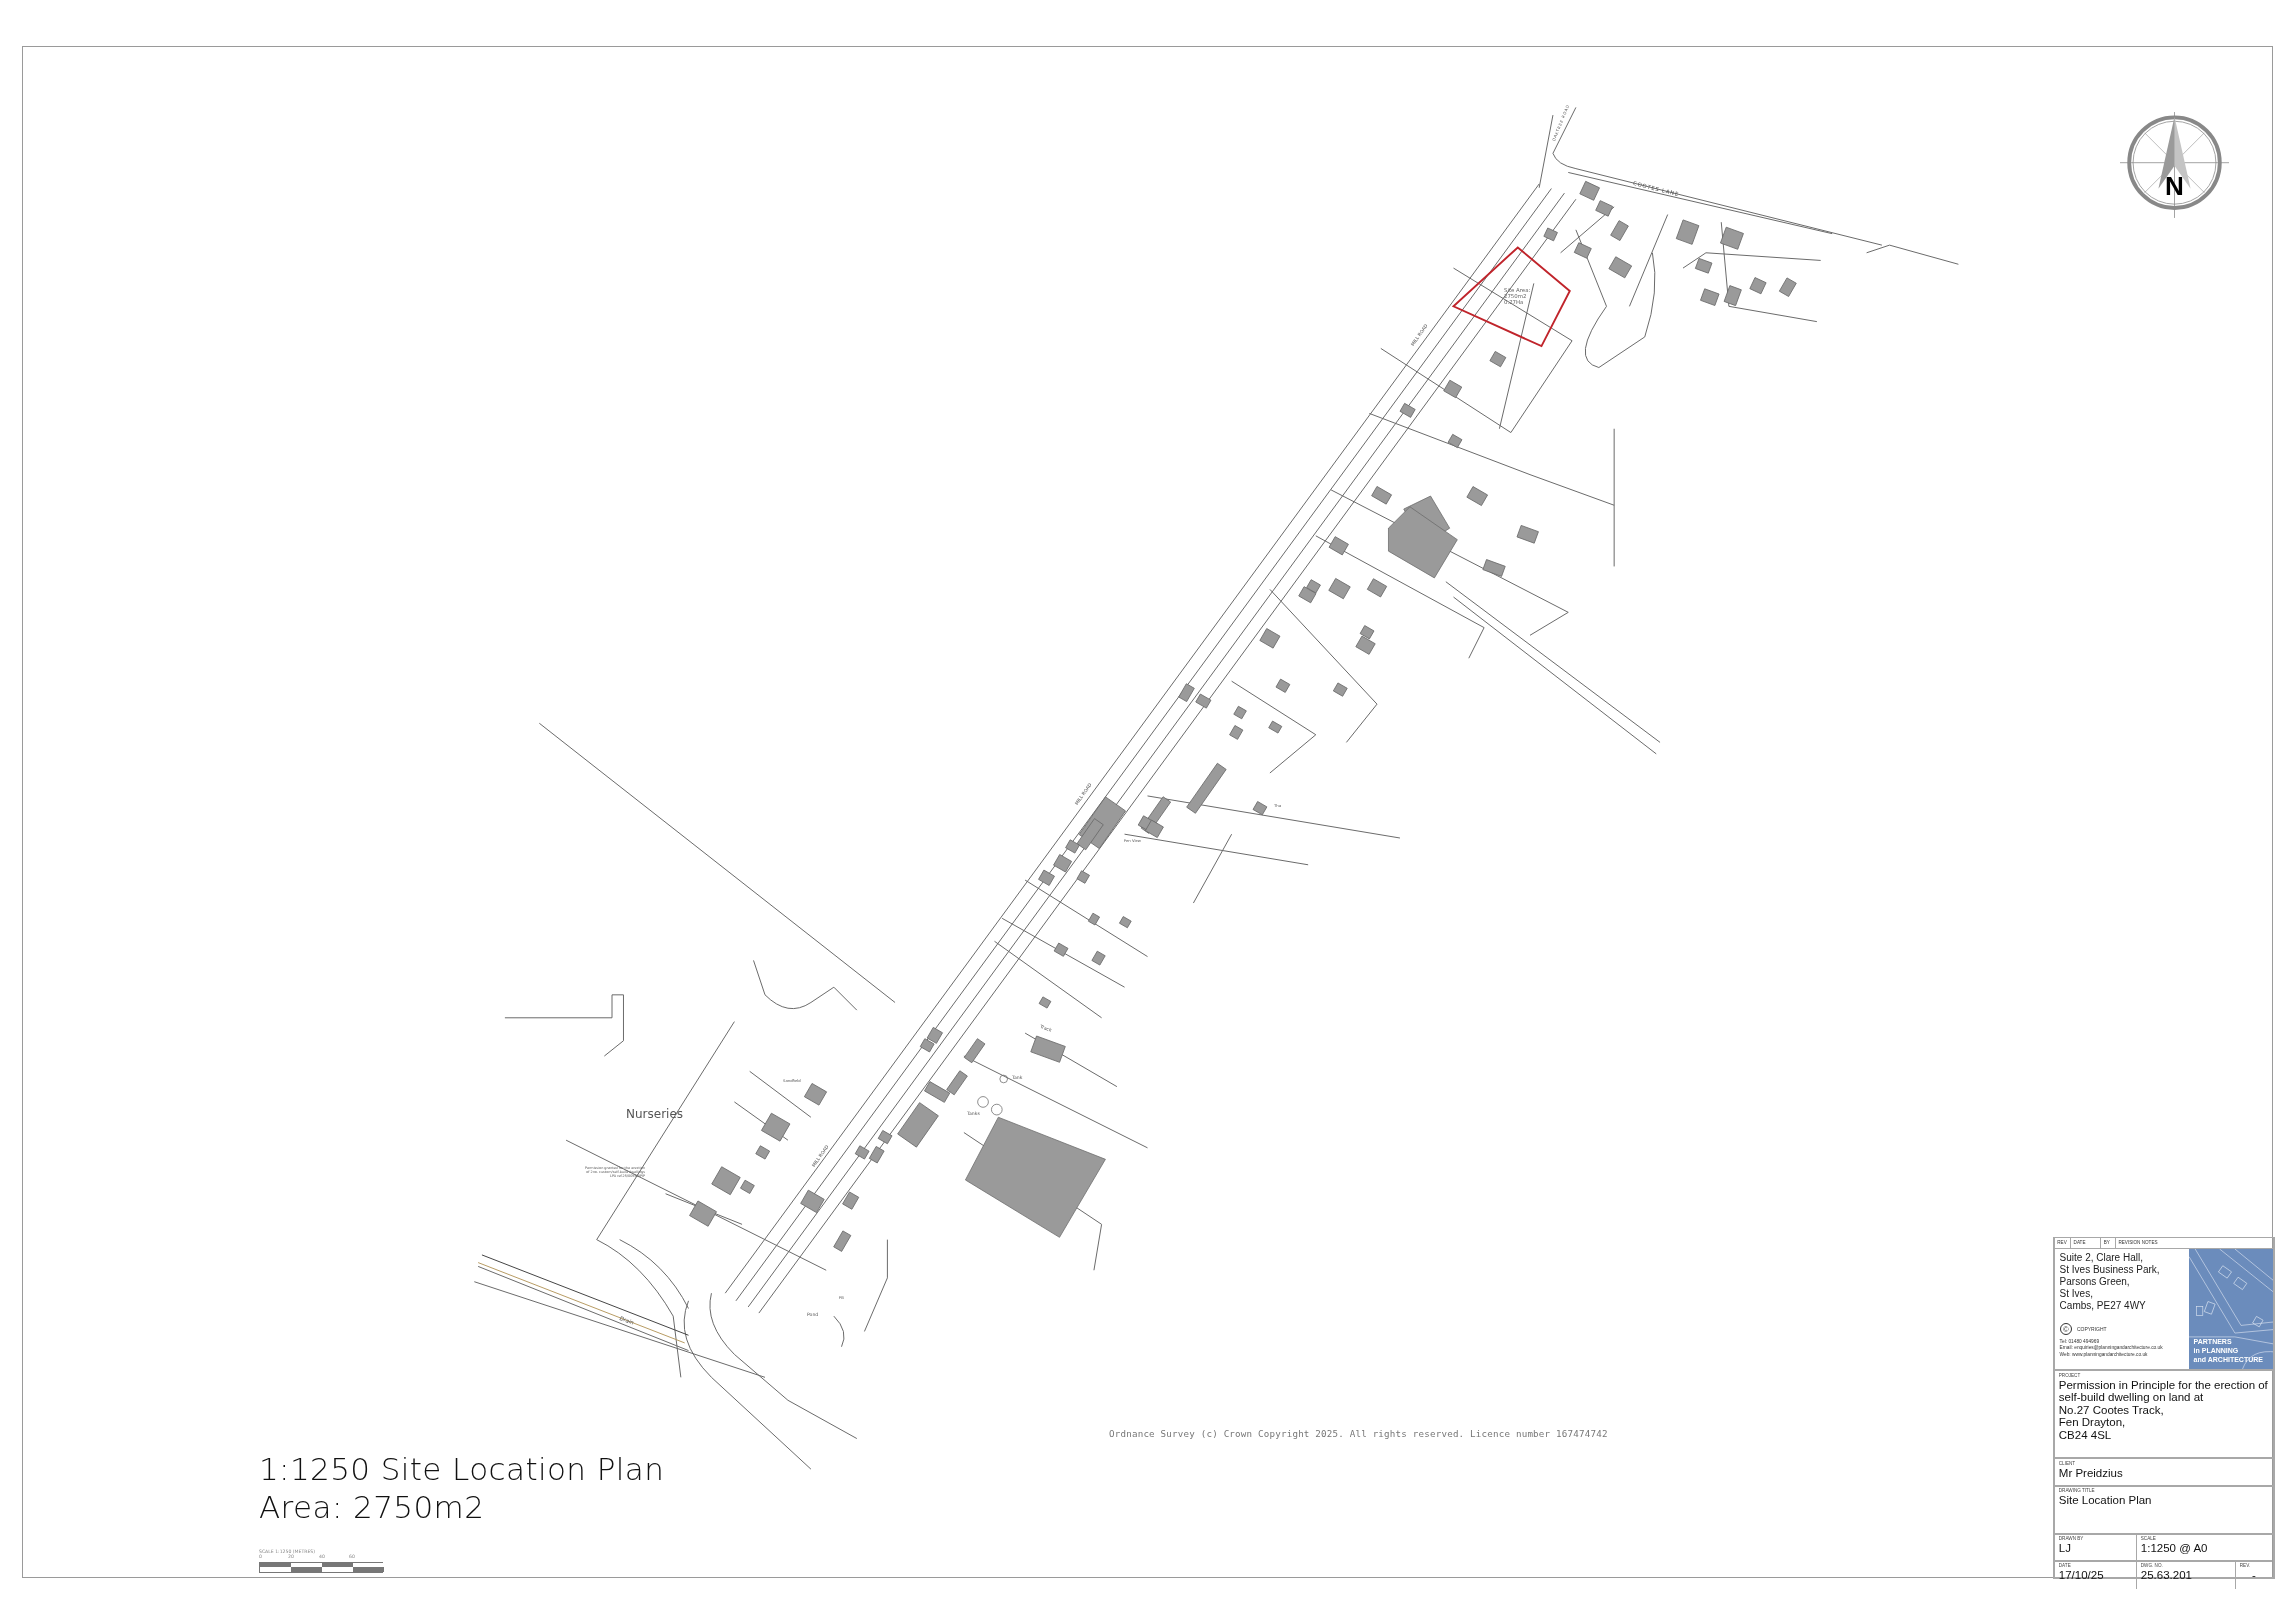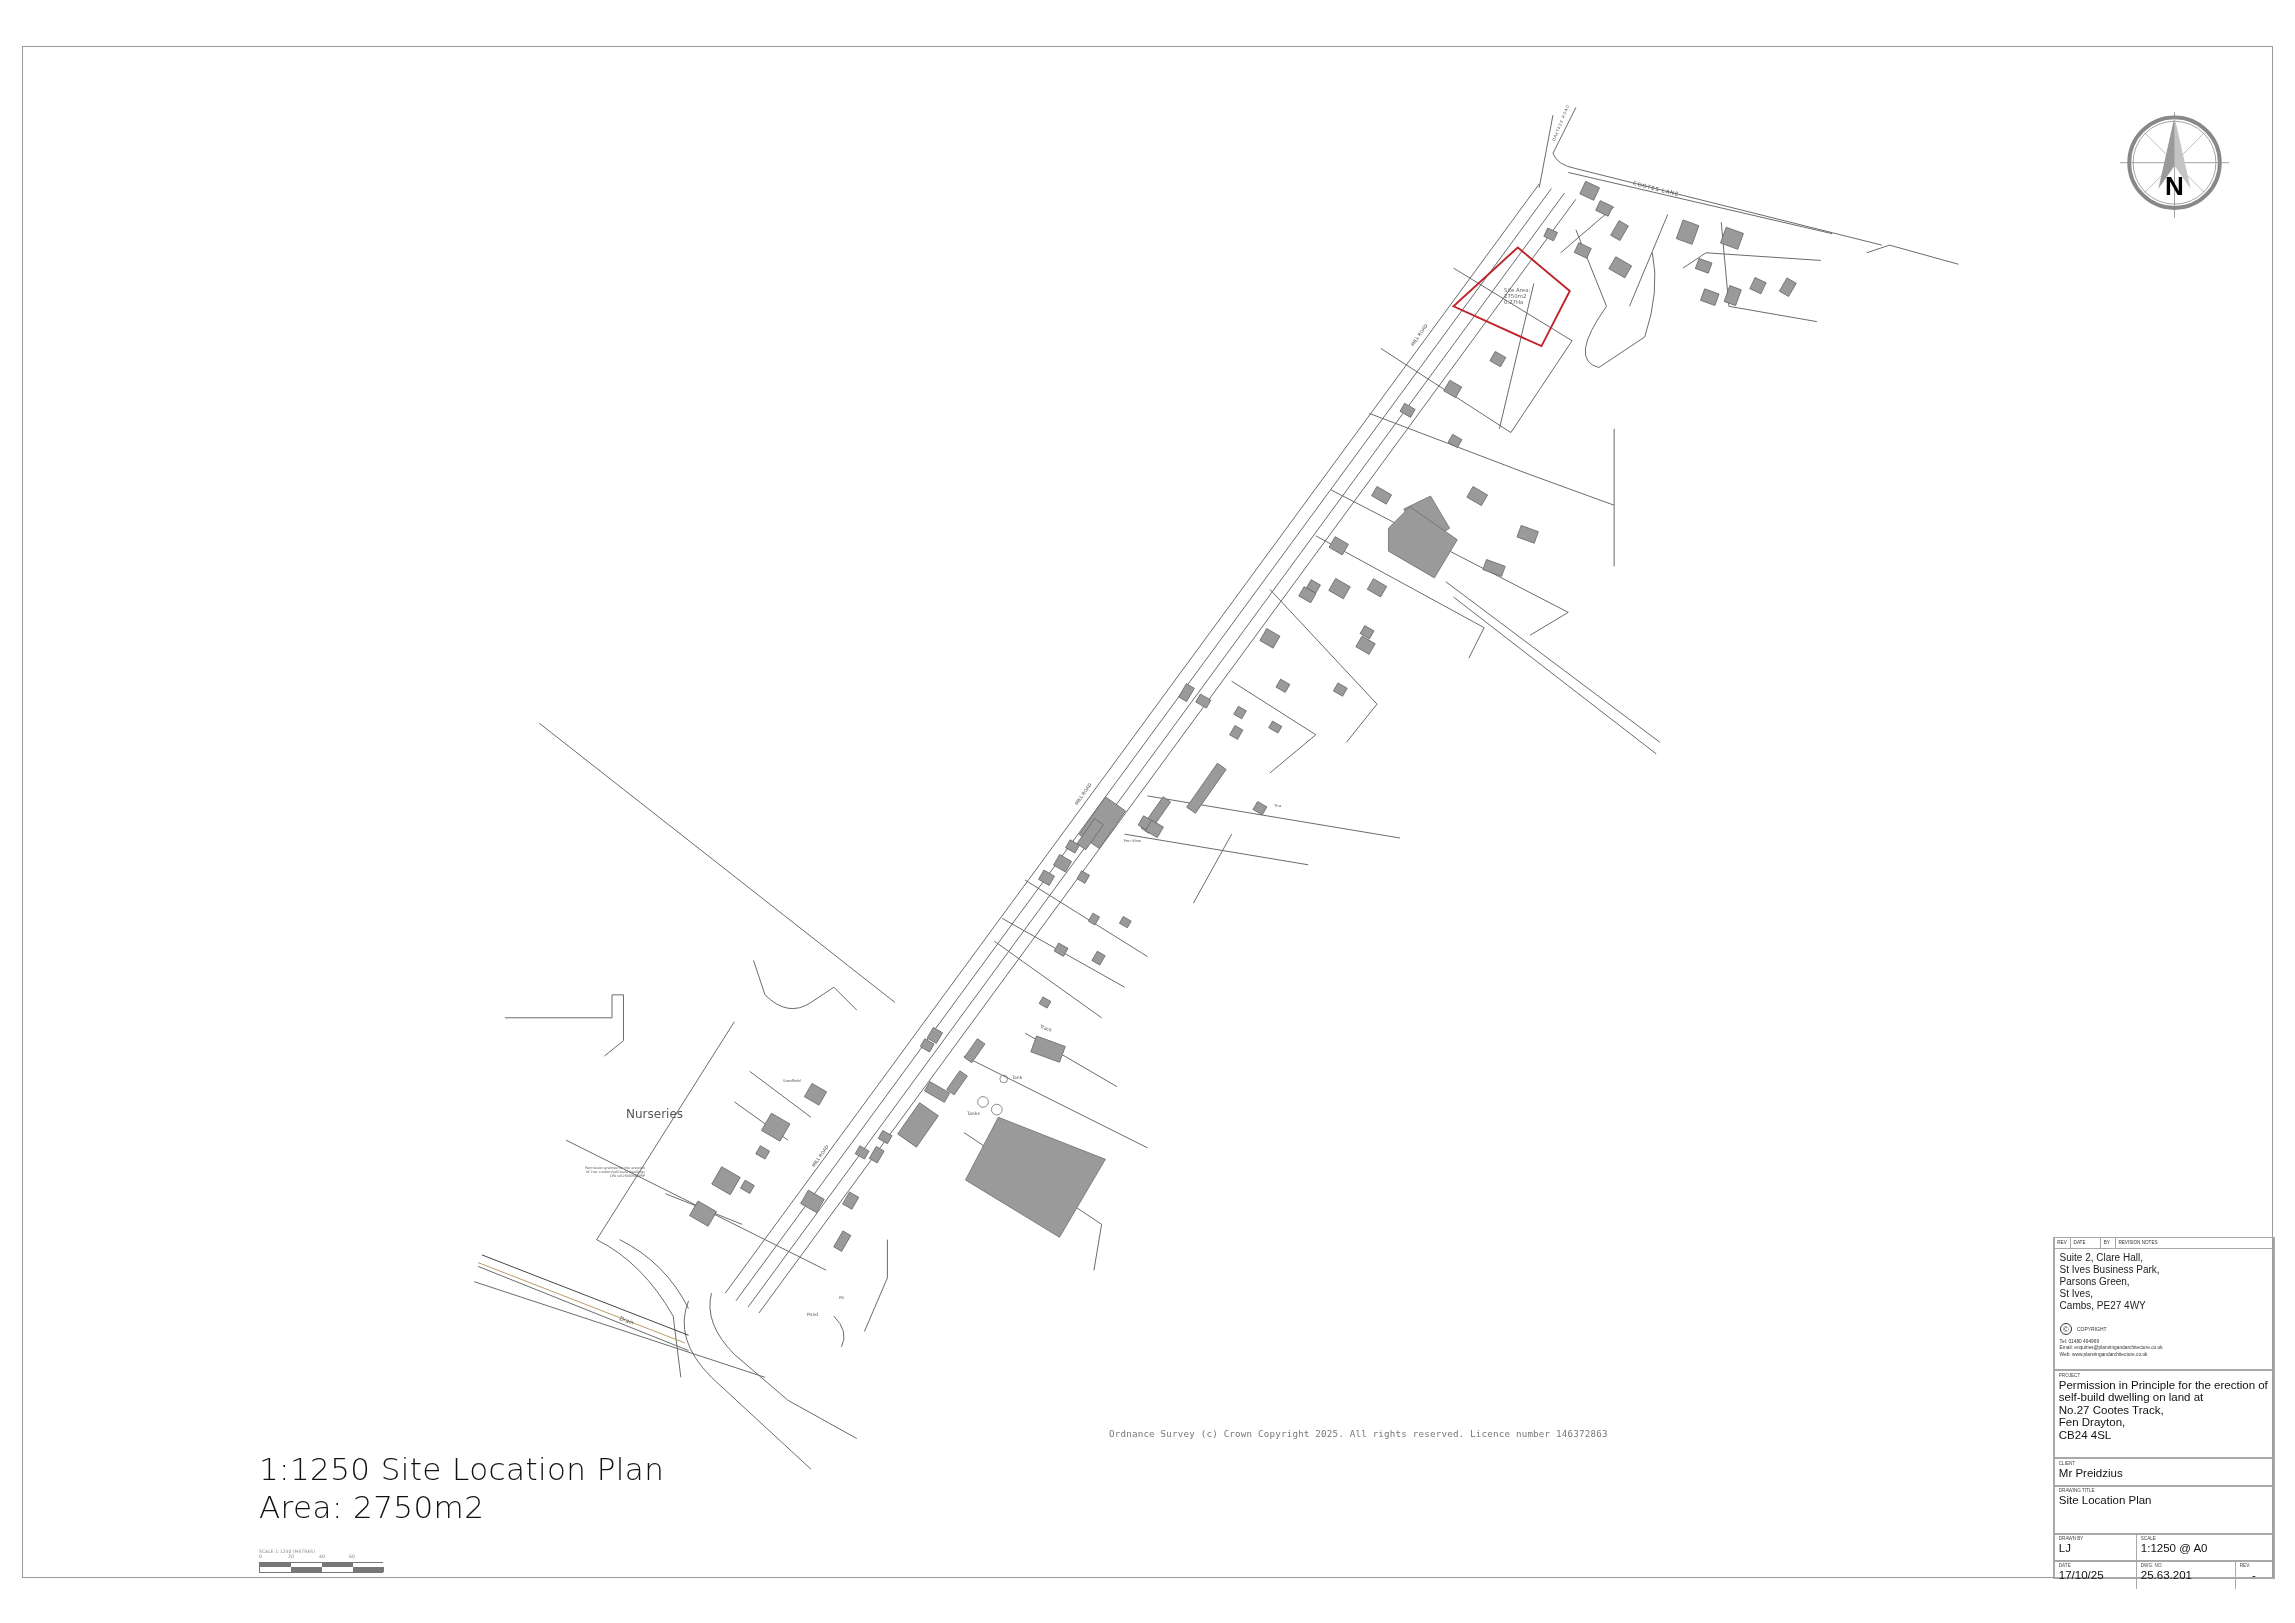--- a/index.html
+++ b/index.html
@@ -14,21 +14,21 @@
   .scalebar .ticks span{position:absolute;top:0;}
   .scalebar .bars{display:grid;grid-template-columns:repeat(4,31px);grid-template-rows:4.6px 4.6px;border:0.8px solid #777;width:122px;}
   .scalebar .bars div{box-sizing:border-box;}
   .dk{background:#777;} .lt{background:#fff;}
   .os-credit{position:absolute;left:1109px;top:1428px;font-family:"DejaVu Sans Mono",monospace;font-size:9.2px;color:#777;letter-spacing:0.2px;}
   .north{position:absolute;left:2120px;top:112px;width:109px;height:106px;}
   
   .tb{position:absolute;left:2053px;top:1237px;width:222px;height:342px;border:2.3px solid #a8a8a8;border-top:none;box-sizing:border-box;font-family:"Liberation Sans",sans-serif;}
   .tb-rev{height:10px;border-top:1.5px solid #a8a8a8;border-bottom:1.5px solid #a8a8a8;display:flex;font-size:4.6px;color:#333;box-sizing:content-box;}
   .tb-rev span{border-right:0.8px solid #a8a8a8;padding:1.5px 2.3px;line-height:6.9px;}
-  .tb-addr-row{display:flex;height:120px;border-bottom:2.3px solid #a8a8a8;flex-direction:column;}
+  .tb-addr-row{display:flex;height:120px;border-bottom:2.3px solid #a8a8a8;}
   .tb-addr{flex:0 0 134px;padding:3.1px 0 0 4.6px;box-sizing:border-box;position:relative;}
   .tb-addr .line{font-size:10px;line-height:12px;color:#222;}
   .tb-copy{display:flex;align-items:center;margin-top:10.7px;font-size:5px;color:#333;}
   .tb-copy .c{width:10.7px;height:10.7px;border:0.8px solid #333;border-radius:50%;display:flex;align-items:center;justify-content:center;font-size:7.7px;margin-right:4.6px;}
   .tb-contact{font-size:4.8px;line-height:6.9px;color:#333;margin-top:3.1px;}
   .tb-logo{flex:1;background:#6b8cbc;position:relative;overflow:hidden;}
   .tb-logo .logo-text{position:absolute;left:4.6px;bottom:4.6px;color:#fff;font-weight:bold;font-size:7px;line-height:9.2px;}
   .tb-cell{border-bottom:2.3px solid #a8a8a8;padding:1.5px 3.8px;box-sizing:border-box;}
   .tb-cap{font-size:4.6px;color:#444;text-transform:uppercase;line-height:6.1px;}
   .tb-val{font-size:11.5px;line-height:13px;color:#111;}
@@ -252,21 +252,21 @@
       <div class="lt"></div>
       <div class="dk"></div>
       <div class="lt"></div>
     <div class="lt"></div>
       <div class="dk"></div>
       <div class="lt"></div>
       <div class="dk"></div>
   </div>
 </div>
 
-<div class="os-credit">Ordnance Survey (c) Crown Copyright 2025. All rights reserved. Licence number 146372863</div>
+<div class="os-credit">Ordnance Survey (c) Crown Copyright 2025. All rights reserved. Licence number 167474742</div>
 
 <div class="tb">
   <div class="tb-rev">
     <span style="width:10.7px">REV</span>
     <span style="width:24.5px">DATE</span>
     <span style="width:9.2px">BY</span>
     <span style="border-right:none">REVISION NOTES</span>
   </div>
   <div class="tb-addr-row">
     <div class="tb-addr">

